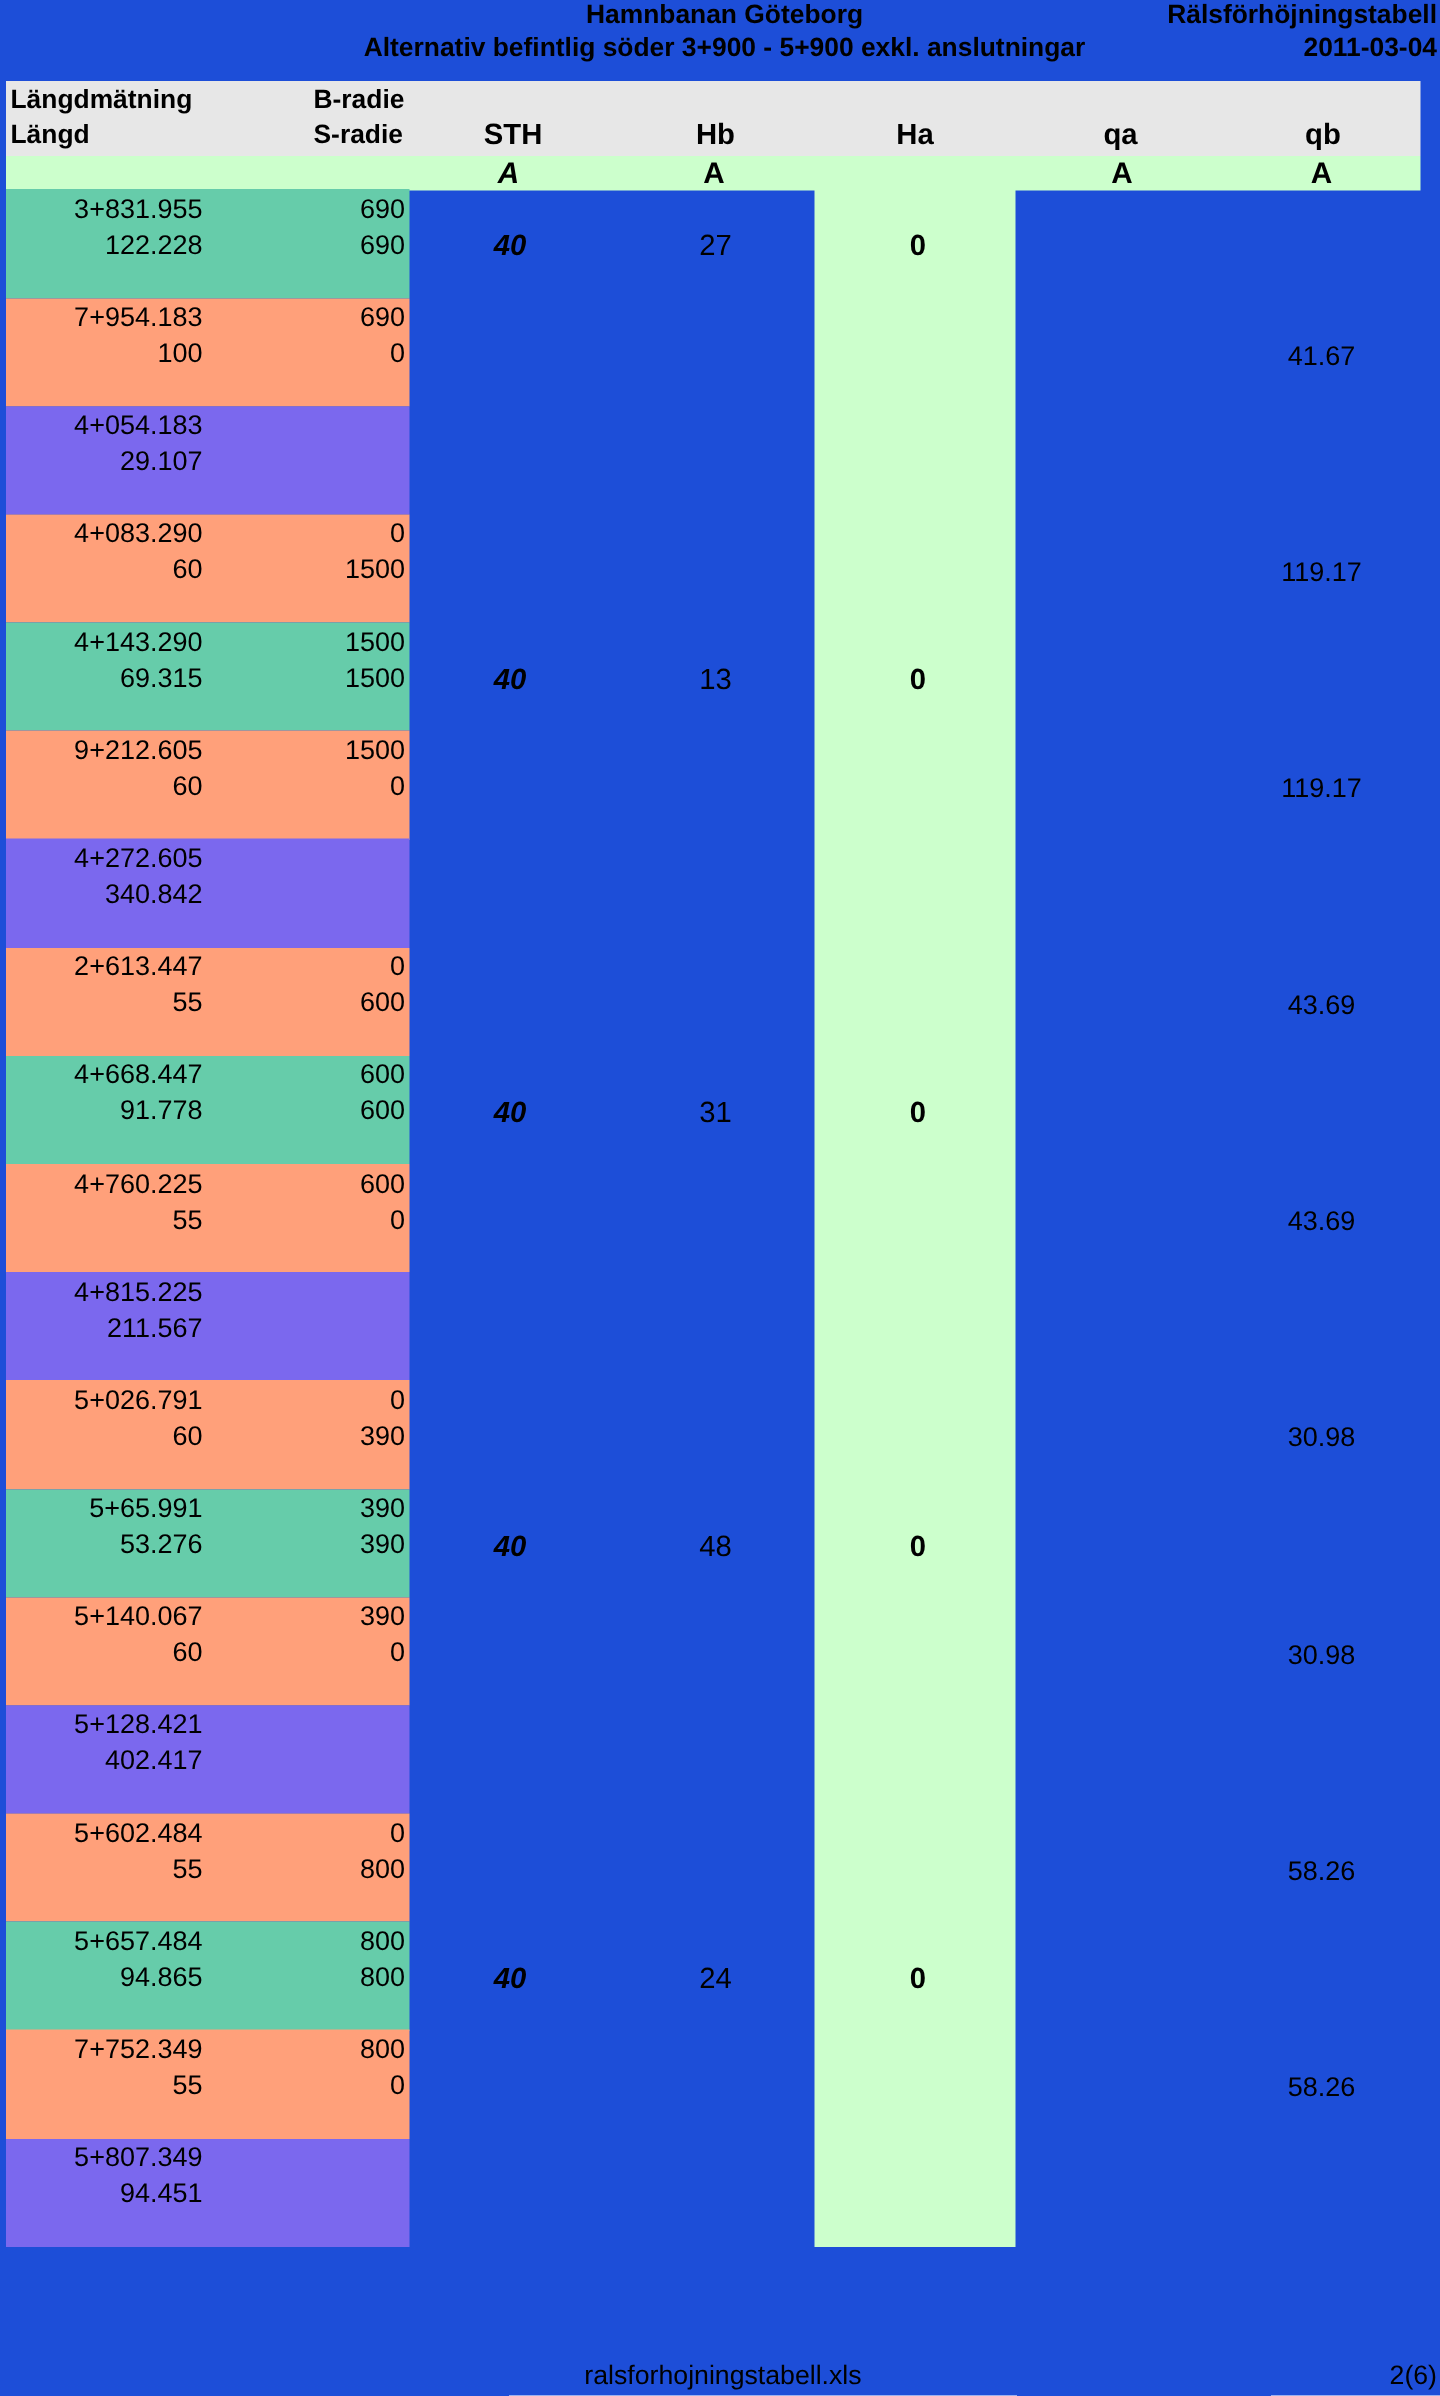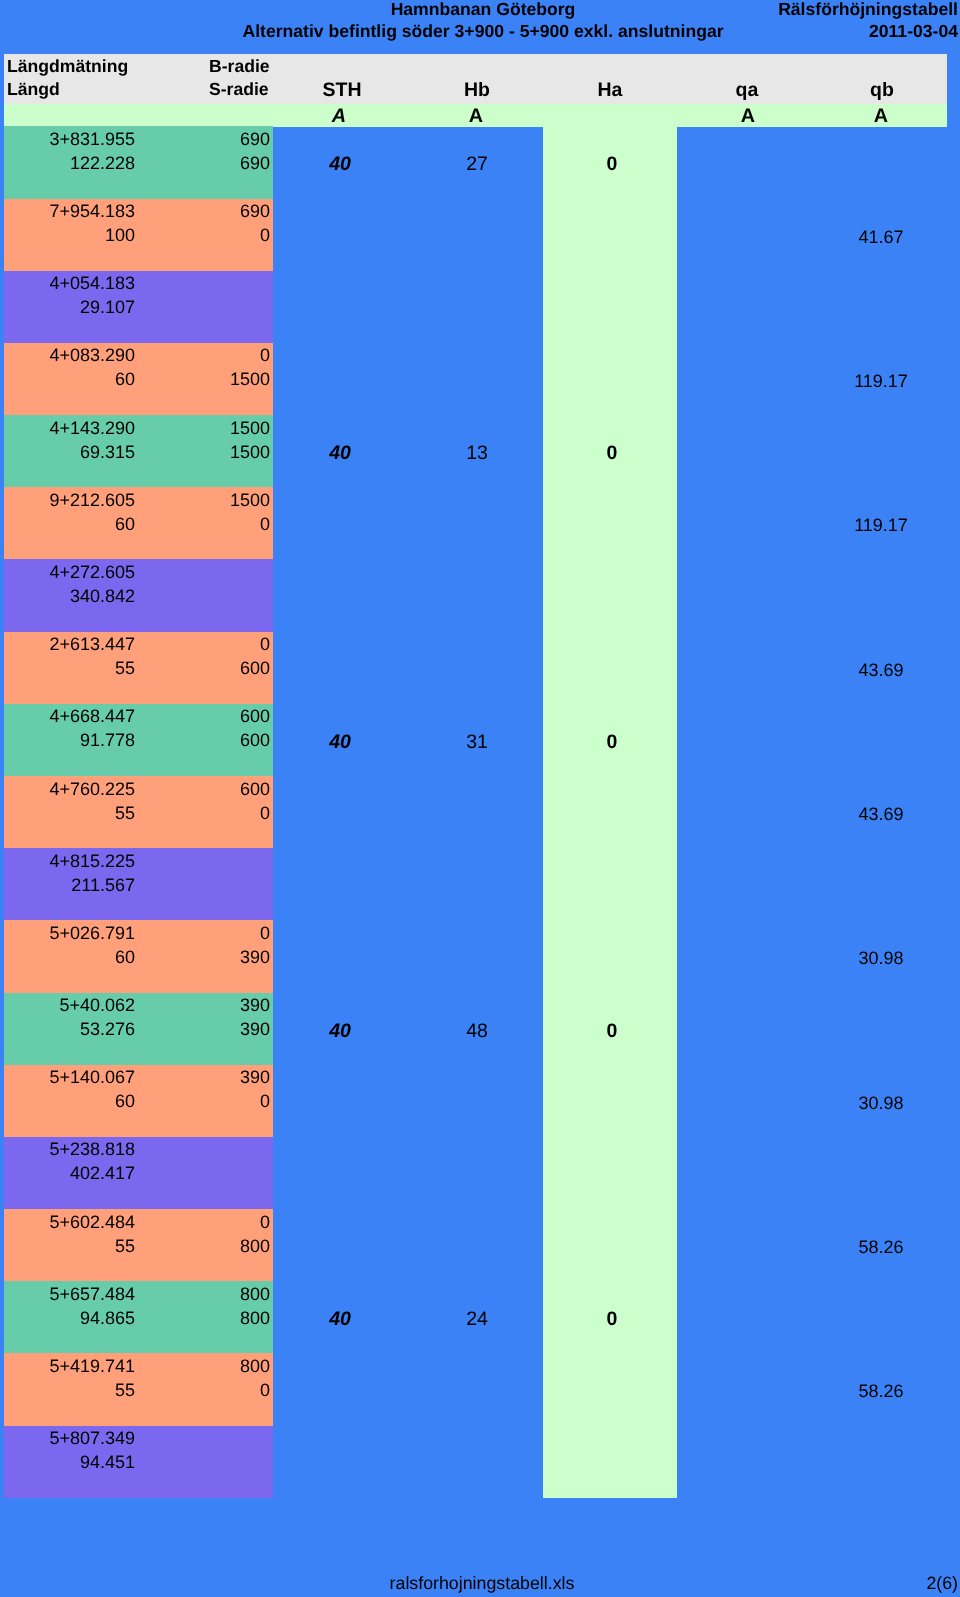--- a/index.html
+++ b/index.html
@@ -1,18 +1,18 @@
 <!DOCTYPE html>
 <html><head>
 <meta charset="utf-8">
 <style>
   html,body{margin:0;padding:0;background:#fff;}
   *{-webkit-font-smoothing:antialiased;text-rendering:geometricPrecision;}
   body{width:960px;height:1597px;font-family:"Liberation Sans",sans-serif;color:#000;}
-  .page{position:relative;width:960px;height:1597px;overflow:hidden;background:#3b82f6;}
+  .page{position:relative;width:960px;height:1597px;overflow:hidden;background:#1d4ed8;}
 
   
   .doc-head{position:absolute;left:0;top:0;width:960px;height:44px;}
   .title-center{position:absolute;left:0;width:966px;text-align:center;font-weight:bold;font-size:17.6px;line-height:21px;}
   .title-right{position:absolute;right:2px;text-align:right;font-weight:bold;font-size:17.6px;line-height:21px;}
 
   
   .hdr-gray{position:absolute;left:4px;top:54px;width:943px;height:50px;background:#e7e7e7;}
   .hdr-green{position:absolute;left:4px;top:104px;width:943px;height:23px;background:#ccffcc;}
   .hdr-txt{position:absolute;font-weight:bold;font-size:17.6px;line-height:22px;white-space:nowrap;}
@@ -210,21 +210,21 @@
       <div class="cell right" style="left:170px;top:795.48px;width:100px">0</div>
       <div class="cell right" style="left:170px;top:819.48px;width:100px">390</div>
       <div class="cell ctr bi big" style="left:290px;top:820.98px;width:100px"></div>
       <div class="cell ctr big" style="left:427px;top:820.98px;width:100px"></div>
       <div class="cell ctr b big" style="left:562px;top:820.98px;width:100px"></div>
       <div class="cell ctr big" style="left:698px;top:820.98px;width:100px"></div>
       <div class="cell ctr" style="left:831px;top:820.98px;width:100px">30.98</div>
     </div>
     <div class="rowgroup">
       <div class="rowbg c-teal" style="top:866.16px"></div>
-      <div class="cell right" style="left:35px;top:867.66px;width:100px">5+40.062</div>
+      <div class="cell right" style="left:35px;top:867.66px;width:100px">5+65.991</div>
       <div class="cell right" style="left:35px;top:891.66px;width:100px">53.276</div>
       <div class="cell right" style="left:170px;top:867.66px;width:100px">390</div>
       <div class="cell right" style="left:170px;top:891.66px;width:100px">390</div>
       <div class="cell ctr bi big" style="left:290px;top:893.16px;width:100px">40</div>
       <div class="cell ctr big" style="left:427px;top:893.16px;width:100px">48</div>
       <div class="cell ctr b big" style="left:562px;top:893.16px;width:100px">0</div>
       <div class="cell ctr big" style="left:698px;top:893.16px;width:100px"></div>
       <div class="cell ctr" style="left:831px;top:893.16px;width:100px"></div>
     </div>
     <div class="rowgroup">
@@ -234,21 +234,21 @@
       <div class="cell right" style="left:170px;top:939.84px;width:100px">390</div>
       <div class="cell right" style="left:170px;top:963.84px;width:100px">0</div>
       <div class="cell ctr bi big" style="left:290px;top:965.34px;width:100px"></div>
       <div class="cell ctr big" style="left:427px;top:965.34px;width:100px"></div>
       <div class="cell ctr b big" style="left:562px;top:965.34px;width:100px"></div>
       <div class="cell ctr big" style="left:698px;top:965.34px;width:100px"></div>
       <div class="cell ctr" style="left:831px;top:965.34px;width:100px">30.98</div>
     </div>
     <div class="rowgroup">
       <div class="rowbg c-purple" style="top:1010.52px"></div>
-      <div class="cell right" style="left:35px;top:1012.02px;width:100px">5+238.818</div>
+      <div class="cell right" style="left:35px;top:1012.02px;width:100px">5+128.421</div>
       <div class="cell right" style="left:35px;top:1036.02px;width:100px">402.417</div>
       <div class="cell right" style="left:170px;top:1012.02px;width:100px"></div>
       <div class="cell right" style="left:170px;top:1036.02px;width:100px"></div>
       <div class="cell ctr bi big" style="left:290px;top:1037.52px;width:100px"></div>
       <div class="cell ctr big" style="left:427px;top:1037.52px;width:100px"></div>
       <div class="cell ctr b big" style="left:562px;top:1037.52px;width:100px"></div>
       <div class="cell ctr big" style="left:698px;top:1037.52px;width:100px"></div>
       <div class="cell ctr" style="left:831px;top:1037.52px;width:100px"></div>
     </div>
     <div class="rowgroup">
@@ -270,21 +270,21 @@
       <div class="cell right" style="left:170px;top:1156.38px;width:100px">800</div>
       <div class="cell right" style="left:170px;top:1180.38px;width:100px">800</div>
       <div class="cell ctr bi big" style="left:290px;top:1181.88px;width:100px">40</div>
       <div class="cell ctr big" style="left:427px;top:1181.88px;width:100px">24</div>
       <div class="cell ctr b big" style="left:562px;top:1181.88px;width:100px">0</div>
       <div class="cell ctr big" style="left:698px;top:1181.88px;width:100px"></div>
       <div class="cell ctr" style="left:831px;top:1181.88px;width:100px"></div>
     </div>
     <div class="rowgroup">
       <div class="rowbg c-orange" style="top:1227.06px"></div>
-      <div class="cell right" style="left:35px;top:1228.56px;width:100px">5+419.741</div>
+      <div class="cell right" style="left:35px;top:1228.56px;width:100px">7+752.349</div>
       <div class="cell right" style="left:35px;top:1252.56px;width:100px">55</div>
       <div class="cell right" style="left:170px;top:1228.56px;width:100px">800</div>
       <div class="cell right" style="left:170px;top:1252.56px;width:100px">0</div>
       <div class="cell ctr bi big" style="left:290px;top:1254.06px;width:100px"></div>
       <div class="cell ctr big" style="left:427px;top:1254.06px;width:100px"></div>
       <div class="cell ctr b big" style="left:562px;top:1254.06px;width:100px"></div>
       <div class="cell ctr big" style="left:698px;top:1254.06px;width:100px"></div>
       <div class="cell ctr" style="left:831px;top:1254.06px;width:100px">58.26</div>
     </div>
     <div class="rowgroup">

